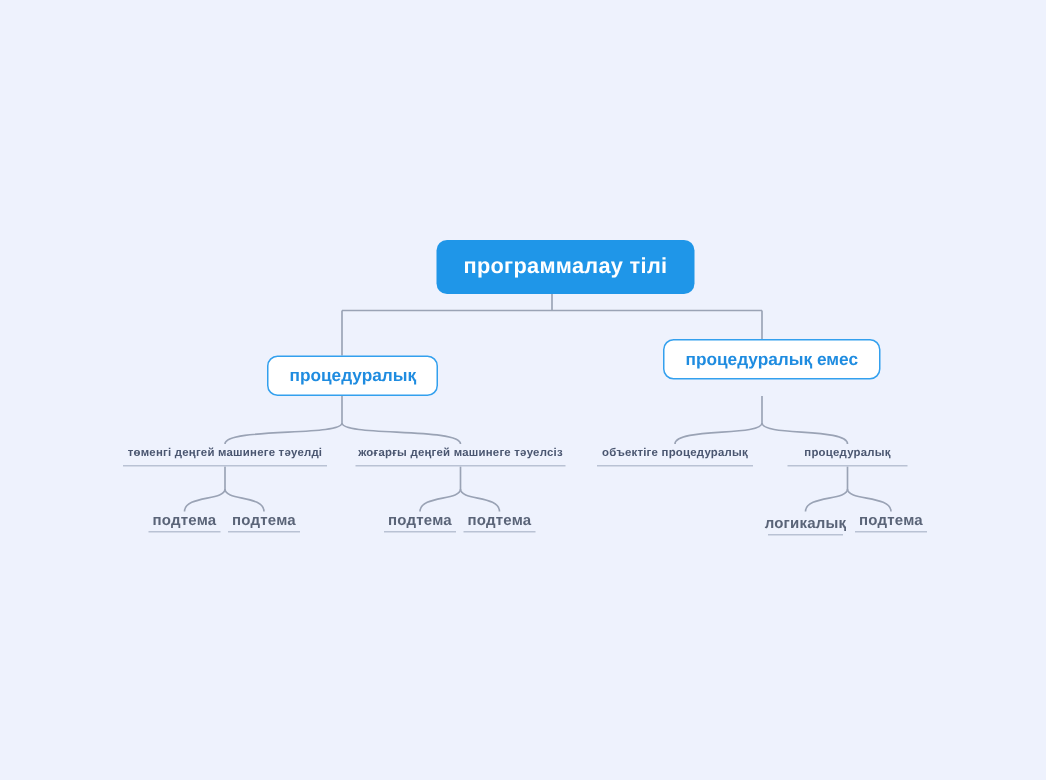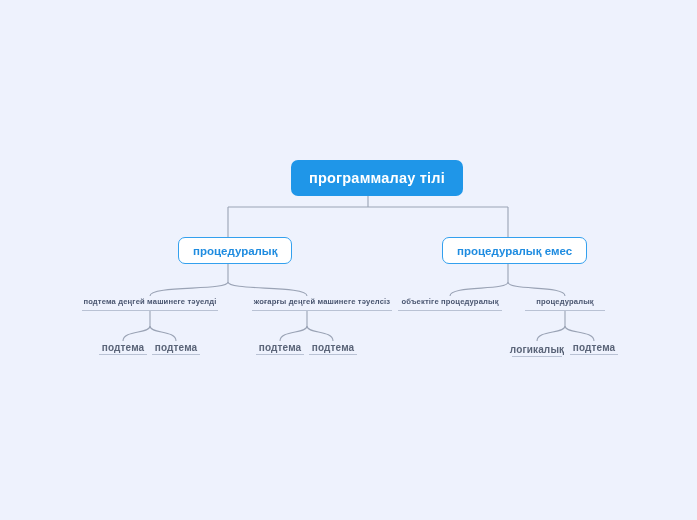--- a/index.html
+++ b/index.html
@@ -116,29 +116,29 @@
   </svg>
 
   <div class="node l2" style="left:178px; top:237px;">
     <span>процедуралық</span>
   </div>
 
   <div class="node root" style="left:291px; top:160px;">
     <span>программалау тілі</span>
   </div>
 
-  <div class="node l2" style="left:442px; top:237px;">
+  <div class="node l2" style="left:442px; top:226px;">
     <span>процедуралық емес</span>
   </div>
 
   <div class="node l3" style="left:82px; top:296px; width:136px;">
-    <span>подтема деңгей машинеге тәуелді</span>
+    <span>төменгі деңгей машинеге тәуелді</span>
   </div>
 
-  <div class="node l3" style="left:252px; top:296px; width:140px;">
+  <div class="node l3" style="left:237px; top:296px; width:140px;">
     <span>жоғарғы деңгей машинеге тәуелсіз</span>
   </div>
 
   <div class="node l3" style="left:398px; top:296px; width:104px;">
     <span>объектіге процедуралық</span>
   </div>
 
   <div class="node l3" style="left:525px; top:296px; width:80px;">
     <span>процедуралық</span>
   </div>

